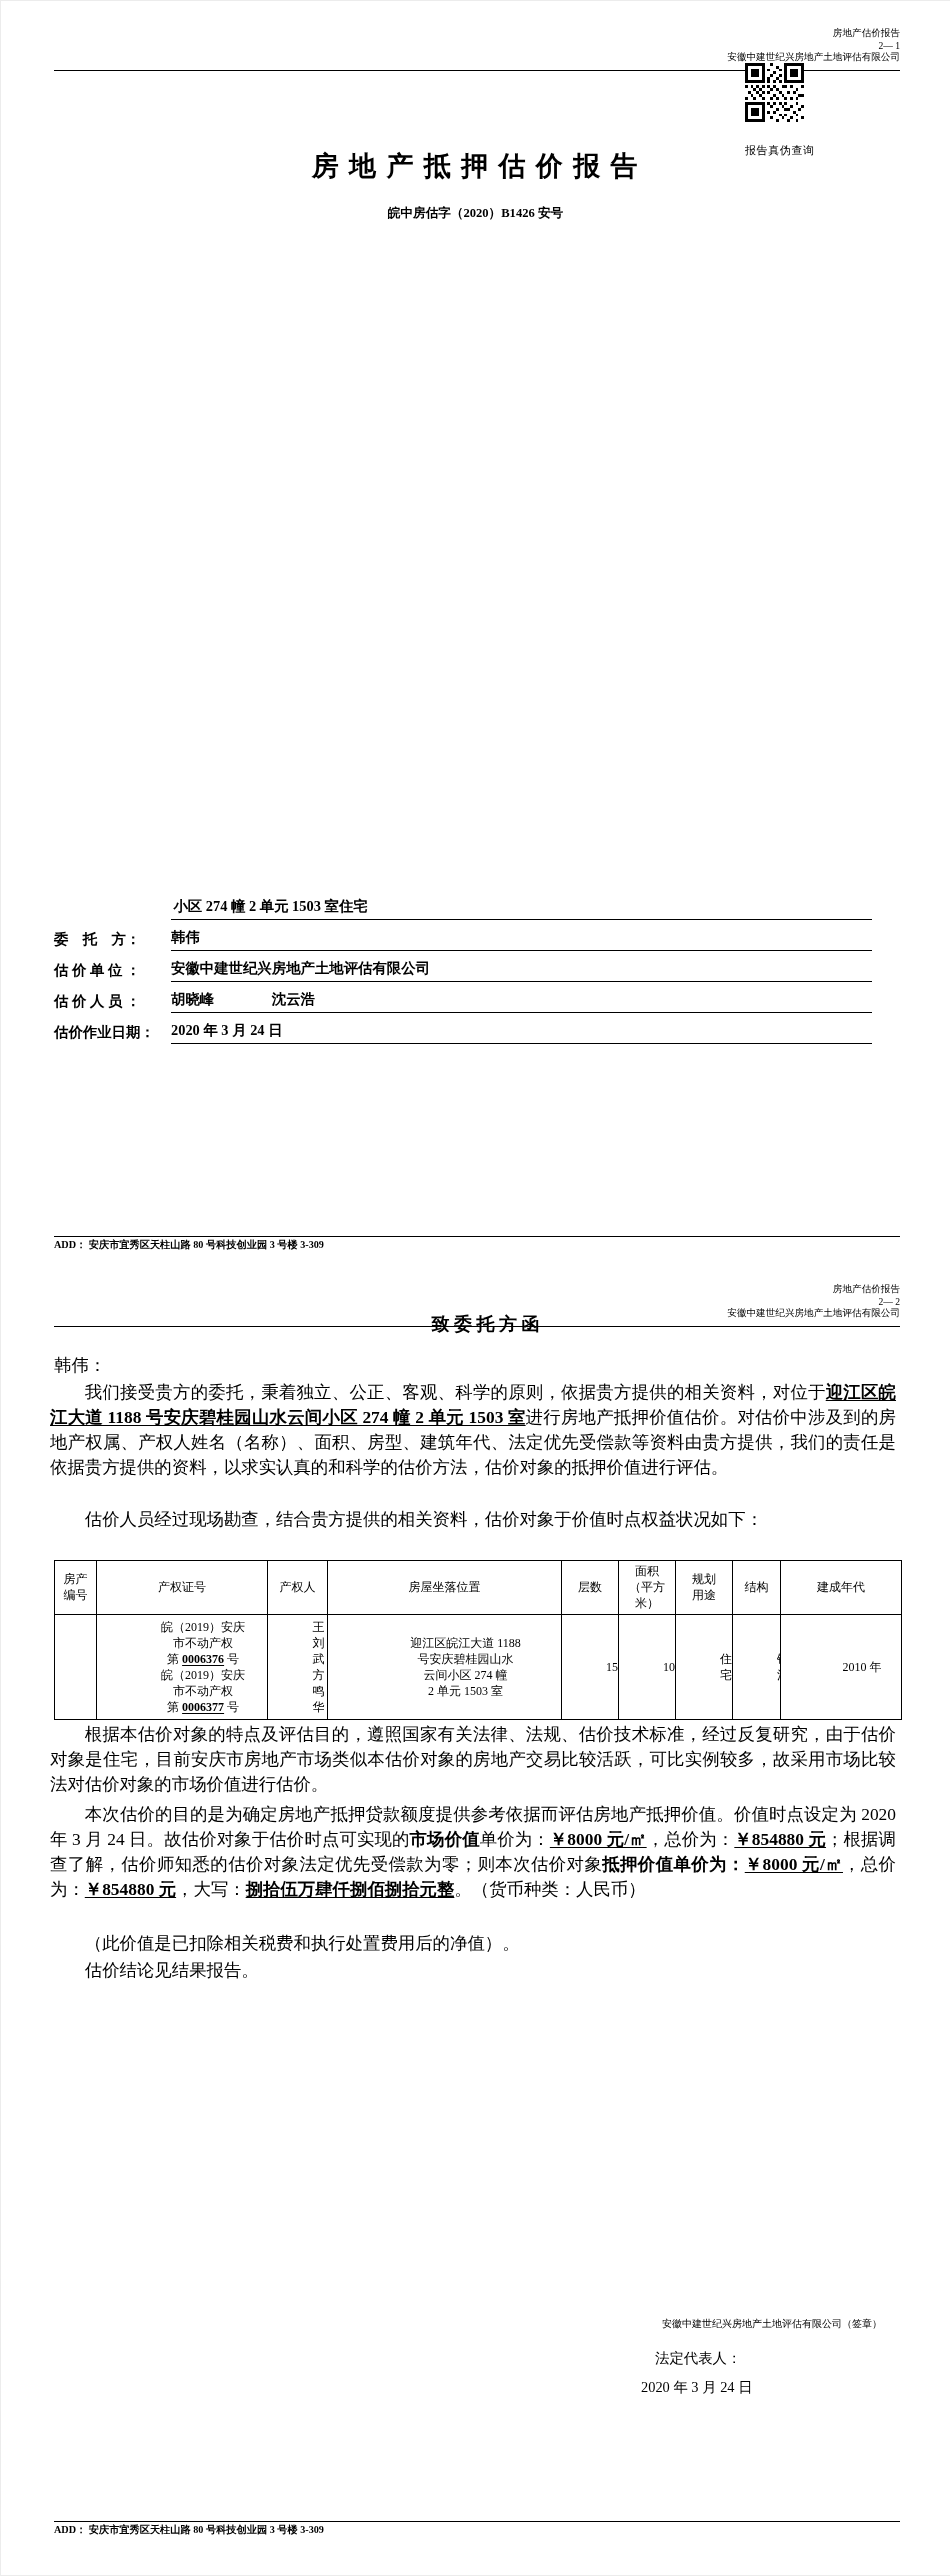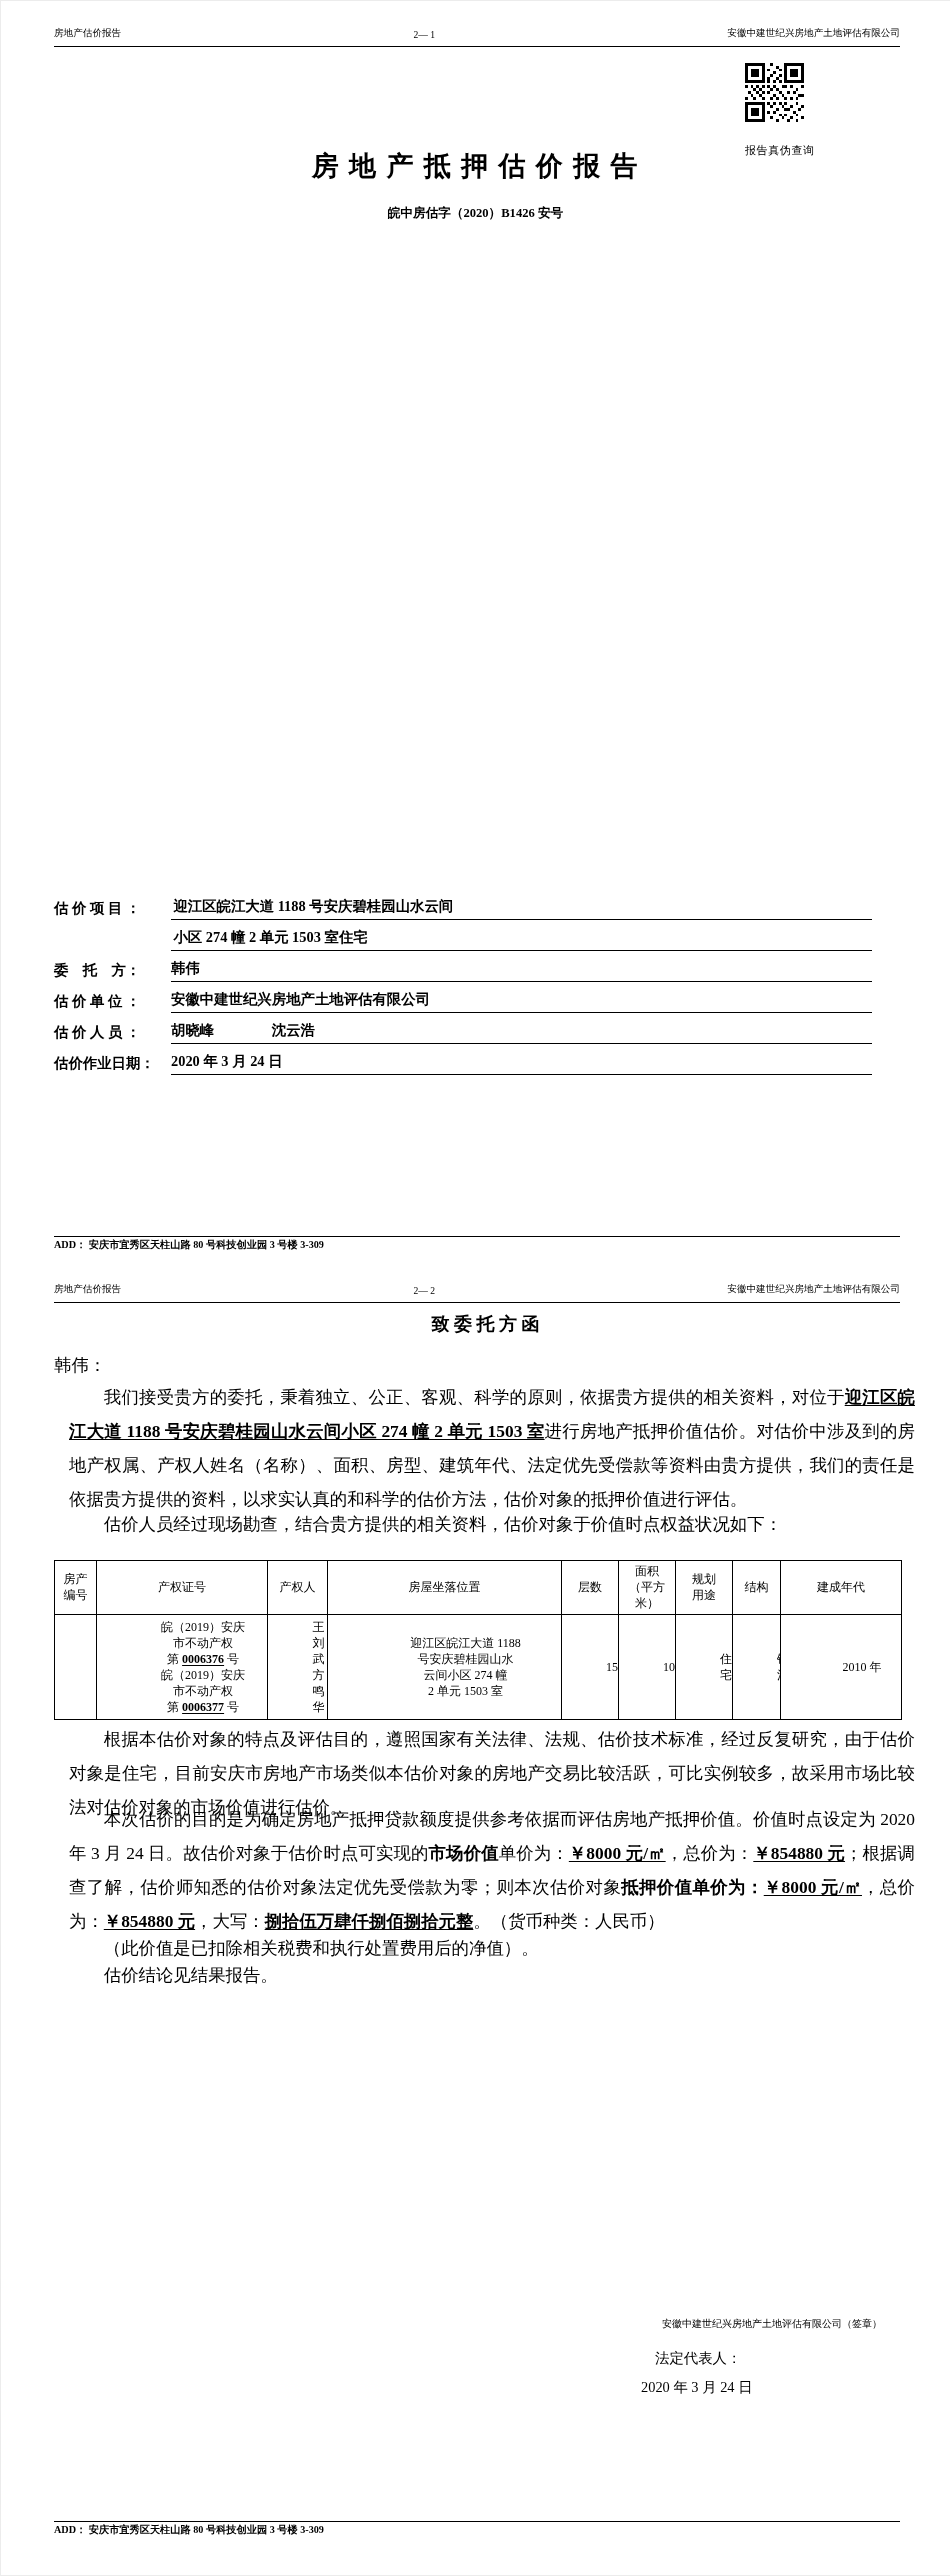--- a/index.html
+++ b/index.html
@@ -8,21 +8,21 @@
     width:951px; height:2576px; position:relative;
     font-family:"Liberation Serif","DejaVu Serif",serif;
     color:#000;
   }
   .doc { position:absolute; inset:0; background:#fff; border:0.6px solid #ececec; }
 
   
   .pg-header {
     position:absolute; left:53px; width:846px;
     display:flex; justify-content:space-between; align-items:flex-end;
-    font-size:9.6px; padding-bottom:6px; border-bottom:0.6px solid #000;
+    font-size:9.6px; padding-bottom:6px; border-bottom:0.6px solid #000;flex-direction:column;
   }
   .pg-footer {
     position:absolute; left:53px; width:846px;
     border-top:0.6px solid #000; padding-top:1px;
     font-size:10.2px; font-weight:bold;
   }
 
   
   .qr-wrap { position:absolute; left:744px; top:62px; width:60px; text-align:center; }
   .qr { width:59px; height:59px; display:block; }
@@ -39,21 +39,21 @@
   .form-label { flex:0 0 117px; font-size:14.4px; font-weight:bold; white-space:nowrap; padding-bottom:1.8px; }
   .form-value { flex:1; border-bottom:0.6px solid #000; font-size:14.4px; font-weight:bold;
                 padding-bottom:2.4px; min-height:23px; }
   .form-value.left { text-align:left; padding-left:2.4px; }
   .form-value.cshift { padding-right:153px; }
 
   
   .letter-title { position:absolute; left:0; width:100%; text-align:center;
                   font-size:18px; font-weight:bold;padding-left:20px; }
   .salutation { position:absolute; left:53px; font-size:17.4px; }
-  .para { position:absolute; left:68px; width:846px; font-size:17.4px; line-height:34px;
+  .para { position:absolute; left:49px; width:846px; font-size:17.4px; line-height:25px;
           text-align:justify; text-indent:2em; }
   .b { font-weight:bold; }
   .u { text-decoration:underline; text-underline-offset:2.4px; }
 
   
   .rpt-table { position:absolute; top:1559px; left:53px; width:846px;
                border-collapse:collapse; table-layout:fixed; }
   .rpt-table th, .rpt-table td {
     border:0.6px solid #000; text-align:center; vertical-align:middle;
     font-weight:normal; font-size:12px; line-height:16px; padding:2.4px 1.8px;
@@ -87,24 +87,20 @@
       <path fill="#000" d="M2 2h3v3H2zM16 2h3v3h-3zM2 16h3v3H2z"></path>
       <path fill="#000" d="M9 0h1v1h-1zM11 1h1v1h-1zM8 2h1v1h-1zM12 2h1v1h-1zM10 3h1v1h-1zM9 4h1v1h-1zM12 4h1v1h-1zM8 5h1v1h-1zM11 5h1v1h-1zM8 6h1v1h-1zM10 6h1v1h-1zM12 6h1v1h-1zM0 8h1v1h-1zM2 8h1v1h-1zM4 8h1v1h-1zM6 8h1v1h-1zM3 9h1v1h-1zM5 9h1v1h-1zM1 10h1v1h-1zM4 10h1v1h-1zM6 10h1v1h-1zM2 11h1v1h-1zM5 11h1v1h-1zM0 12h1v1h-1zM3 12h1v1h-1zM6 12h1v1h-1zM8 8h1v1h-1zM10 8h1v1h-1zM13 8h1v1h-1zM9 9h1v1h-1zM11 9h1v1h-1zM8 10h1v1h-1zM12 10h1v1h-1zM10 11h1v1h-1zM13 11h1v1h-1zM9 12h1v1h-1zM11 12h1v1h-1zM14 8h1v1h-1zM16 8h1v1h-1zM20 8h1v1h-1zM18 9h1v1h-1zM15 10h1v1h-1zM17 10h1v1h-1zM19 11h1v1h-1zM20 11h1v1h-1zM14 12h1v1h-1zM16 12h1v1h-1zM18 12h1v1h-1zM8 14h1v1h-1zM10 14h1v1h-1zM12 14h1v1h-1zM9 15h1v1h-1zM13 15h1v1h-1zM11 16h1v1h-1zM14 16h1v1h-1zM8 17h1v1h-1zM10 17h1v1h-1zM12 18h1v1h-1zM9 19h1v1h-1zM13 19h1v1h-1zM11 20h1v1h-1zM14 14h1v1h-1zM18 14h1v1h-1zM16 15h1v1h-1zM20 15h1v1h-1zM15 16h1v1h-1zM17 17h1v1h-1zM19 16h1v1h-1zM14 18h1v1h-1zM18 18h1v1h-1zM16 19h1v1h-1zM20 19h1v1h-1zM15 20h1v1h-1zM18 20h1v1h-1z"></path>
     </svg>
     <div class="qr-label">报告真伪查询</div>
   </div>
 
   <div class="main-title">房 地 产 抵 押 估 价 报 告</div>
   <div class="doc-no">皖中房估字（2020）B1426 安号</div>
 
   <div class="form">
-    <div class="form-row">
-      <span class="form-label">估 价 项 目 ：</span>
-      <span class="form-value left">迎江区皖江大道 1188 号安庆碧桂园山水云间</span>
-    </div>
     <div class="form-row">
       <span class="form-label"></span>
       <span class="form-value left">小区 274 幢 2 单元 1503 室住宅</span>
     </div>
     <div class="form-row">
       <span class="form-label">委　托　方：</span>
       <span class="form-value cshift">韩伟</span>
     </div>
     <div class="form-row">
       <span class="form-label">估 价 单 位 ：</span>

